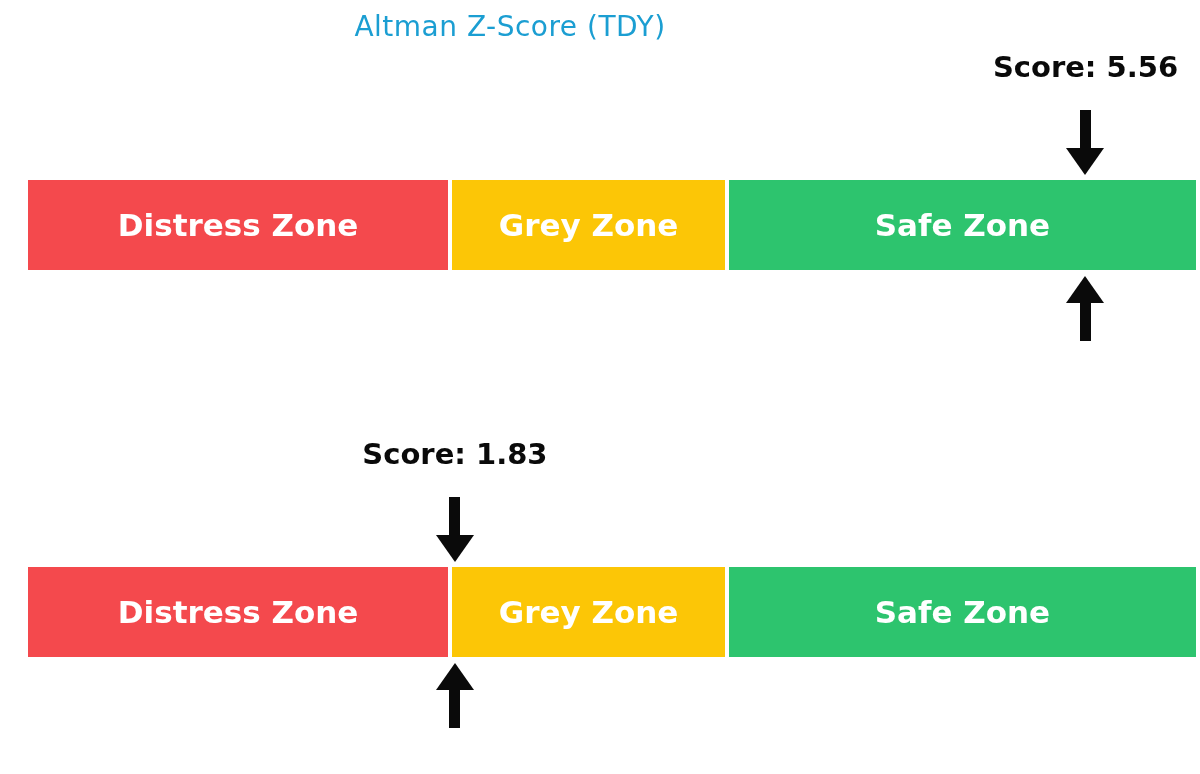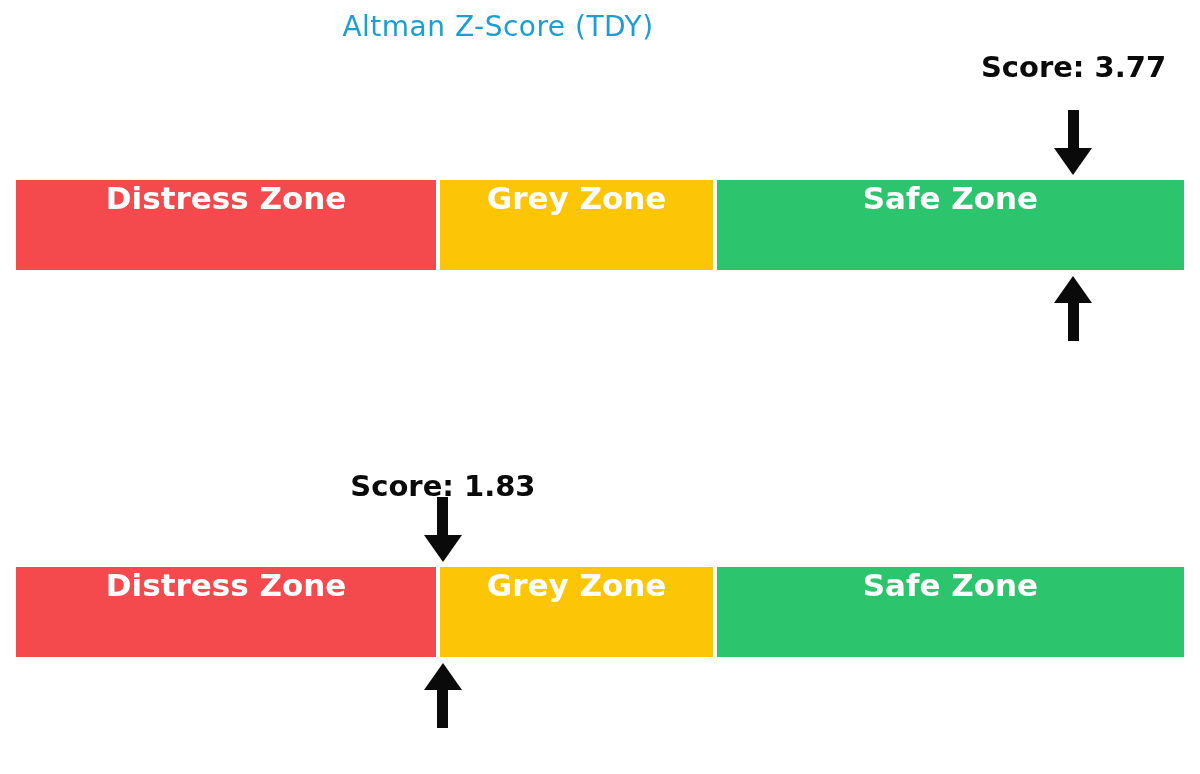--- a/index.html
+++ b/index.html
@@ -6,21 +6,21 @@
   body { font-family: "DejaVu Sans", "Liberation Sans", sans-serif; }
   .page {
     position: relative;
     width: 1200px;
     height: 774px;
     background: #ffffff;
     overflow: hidden;
   }
   .chart {
     position: absolute;
-    left: 0;
+    left: 12px;
     width: 996px;
     height: 387px;
   }
   .chart-title {
     position: absolute;
     top: 10px;
     left: 0;
     width: 100%;
     text-align: center;
     font-size: 28px;
@@ -77,40 +77,40 @@
     left: 14px;
     top: 178px;
     width: 1172px;
     height: 94px;
     display: flex;
   }
   .zone-seg {
     box-sizing: border-box;
     border: 2.5px solid #ffffff;
     display: flex;
-    align-items: flex-start;
+    align-items: center;
     justify-content: center;
     height: 100%;
   }
   .zone-seg .zone-label {
     color: #ffffff;
     font-size: 31px;
     font-weight: bold;
     white-space: nowrap;
   }
 </style>
 </head>
 <body>
 
 <div class="page">
 
   <section class="chart" style="top:0;">
     <div class="chart-title">Altman Z-Score (TDY)</div>
     <div class="track">
-      <div class="score-label" style="left: 90.4%;">Score: 3.77</div>
+      <div class="score-label" style="left: 90.4%;">Score: 5.56</div>
       <div class="arrow arrow-down" style="left: 90.4%;">
         <div class="stem"></div>
         <div class="head-down"></div>
       </div>
       <div class="arrow arrow-up" style="left: 90.4%;">
         <div class="head-up"></div>
         <div class="stem"></div>
       </div>
     </div>
     <div class="zone-bar">
@@ -121,21 +121,21 @@
         <span class="zone-label">Grey Zone</span>
       </div>
       <div class="zone-seg" style="width: 40.2%; background: rgb(45, 196, 110);">
         <span class="zone-label">Safe Zone</span>
       </div>
     </div>
   </section>
 
   <section class="chart" style="top:387px;">
     <div class="track">
-      <div class="score-label" style="left: 36.6%; margin-top: 32px;">Score: 1.83</div>
+      <div class="score-label" style="left: 36.6%;">Score: 1.83</div>
       <div class="arrow arrow-down" style="left: 36.6%;">
         <div class="stem"></div>
         <div class="head-down"></div>
       </div>
       <div class="arrow arrow-up" style="left: 36.6%;">
         <div class="head-up"></div>
         <div class="stem"></div>
       </div>
     </div>
     <div class="zone-bar">

